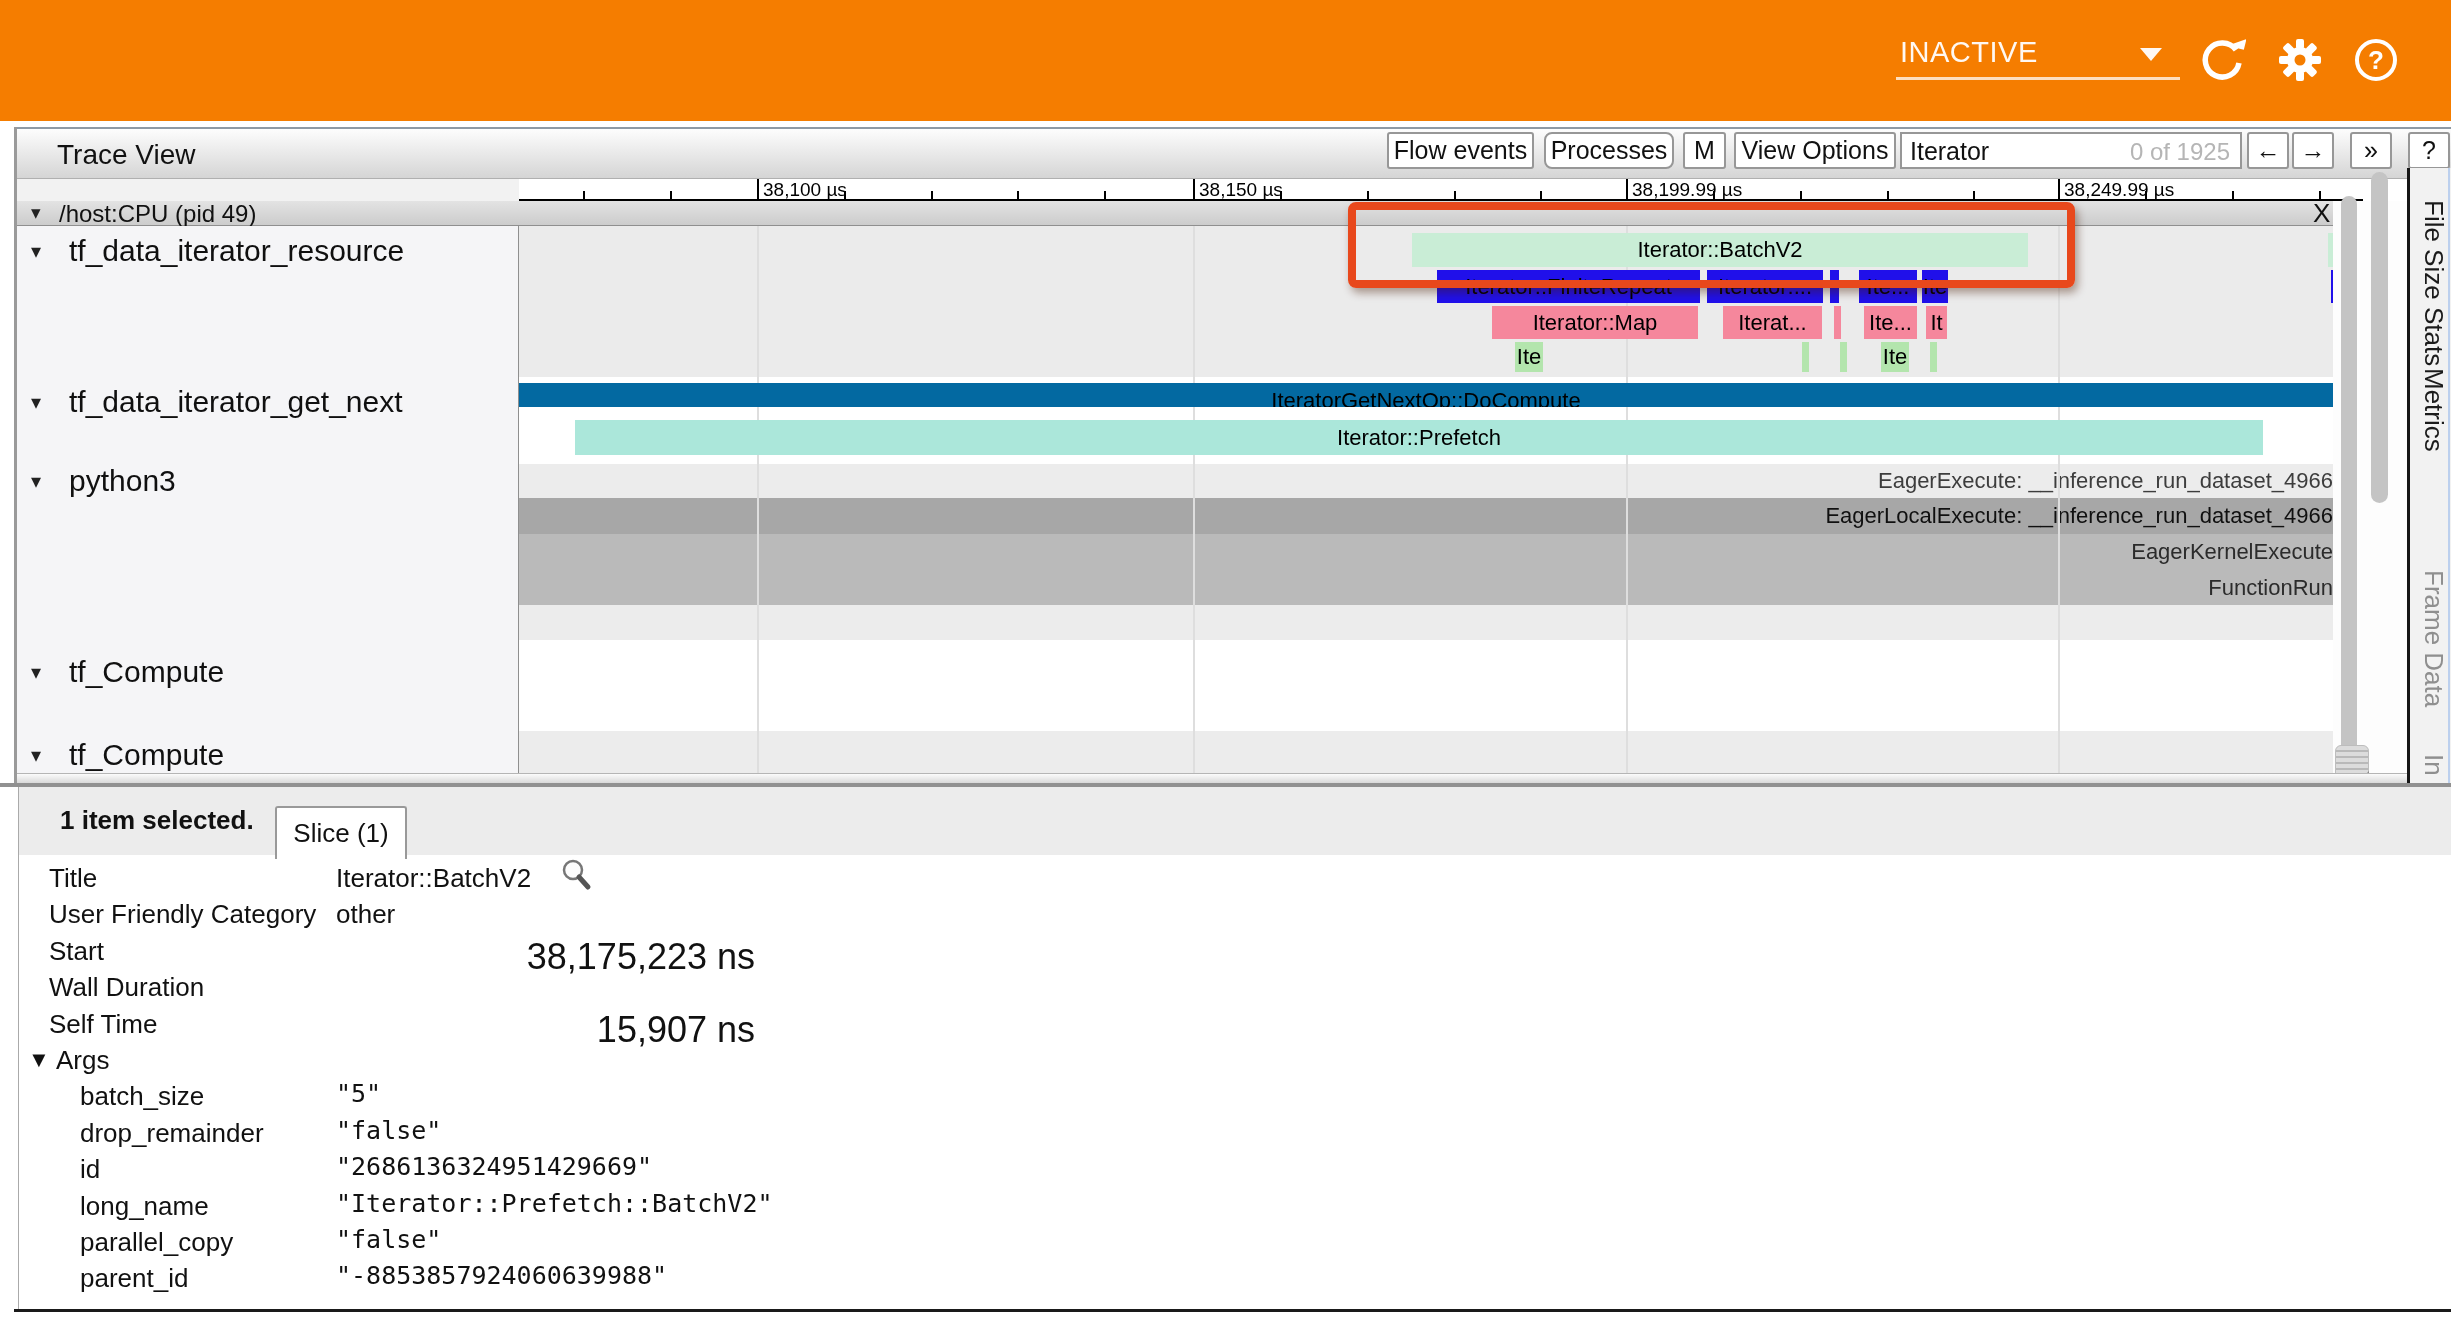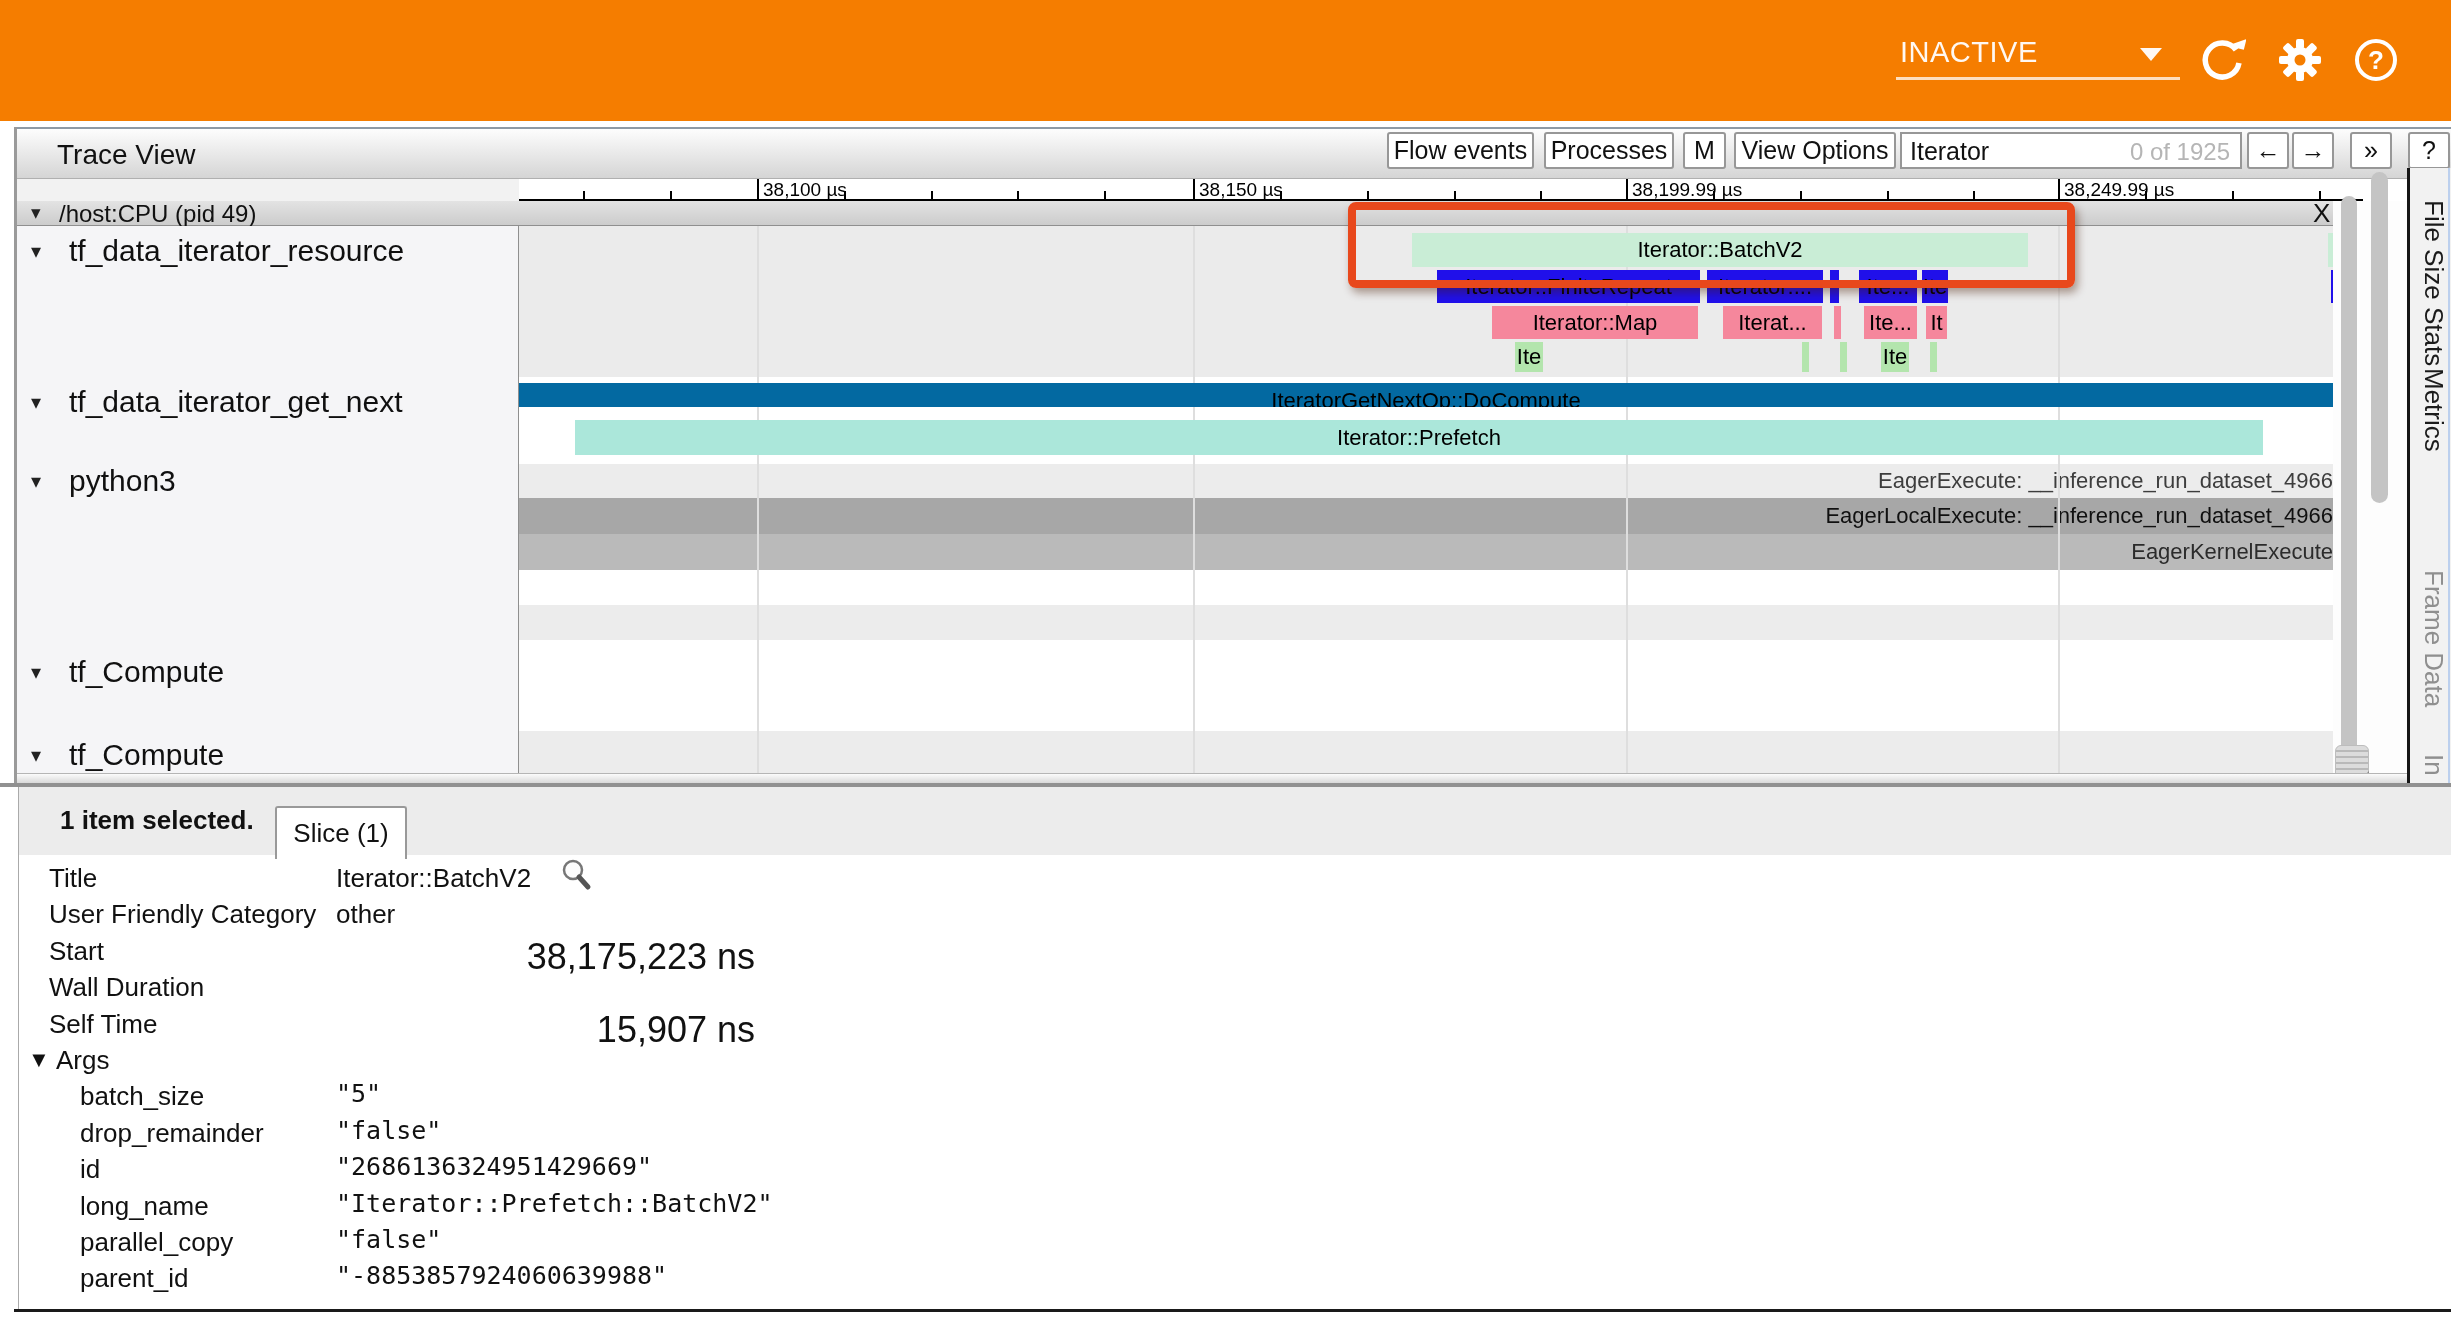--- a/index.html
+++ b/index.html
@@ -139,21 +139,21 @@
       </svg>
     </div>
   </header>
 
   <div class="tv-left-border"></div>
 
   <div class="tv-toolbar">
     <span class="tv-title">Trace View</span>
     <div id="tv-buttons">
         <div class="tv-btn" style="left: 1370px; width: 147px;">Flow events</div>
-        <div class="tv-btn" style="left: 1527px; width: 130px;">Processes</div>
+        <div class="tv-btn" style="left: 1527px; width: 130px; border-radius: 8px;">Processes</div>
         <div class="tv-btn" style="left: 1666px; width: 43px;">M</div>
         <div class="tv-btn" style="left: 1717px; width: 162px;">View Options</div>
       </div>
     <div class="search" id="search-box" style="left: 1883px; width: 342px;">
       <span class="val">Iterator</span>
       <span class="cnt">0 of 1925</span>
     </div>
     <div id="nav-buttons">
         <div class="tv-btn" style="left: 2230px; width: 42px;">←</div>
         <div class="tv-btn" style="left: 2275px; width: 42px;">→</div>
@@ -218,20 +218,21 @@
         <div class="tri">▾</div>
         <div class="lbl">tf_Compute</div>
       </div>
     </div>
 
   <div class="pane" id="pane">
       <div class="abs" style="left: 0px; top: 0px; width: 1814px; height: 151px; background: rgb(235, 235, 235);"></div>
       <div class="band" style="top: 238px; height: 34px; line-height: 34px; background: rgb(236, 236, 236); color: rgb(61, 61, 61);">EagerExecute: __inference_run_dataset_4966</div>
       <div class="band" style="top: 272px; height: 36px; line-height: 36px; background: rgb(167, 167, 167); color: rgb(16, 16, 16);">EagerLocalExecute: __inference_run_dataset_4966</div>
       <div class="band" style="top: 308px; height: 36px; line-height: 36px; background: rgb(186, 186, 186); color: rgb(43, 43, 43);">EagerKernelExecute</div>
+      <div class="band" style="top: 344px; height: 35px; line-height: 35px; background: rgb(186, 186, 186); color: rgb(43, 43, 43);">FunctionRun</div>
       <div class="band" style="top: 379px; height: 35px; line-height: 35px; background: rgb(236, 236, 236); color: rgb(43, 43, 43);"></div>
       <div class="band" style="top: 505px; height: 42px; line-height: 42px; background: rgb(236, 236, 236); color: rgb(43, 43, 43);"></div>
       <div class="grid" style="left: 238px;"></div>
       <div class="grid" style="left: 674px;"></div>
       <div class="grid" style="left: 1107px;"></div>
       <div class="grid" style="left: 1539px;"></div>
       <div class="evt" style="left: 893px; top: 7px; width: 616px; height: 34px; line-height: 34px; background: rgb(201, 237, 214);">Iterator::BatchV2</div>
       <div class="evt" style="left: 1809px; top: 7px; width: 5px; height: 34px; line-height: 34px; background: rgb(201, 237, 214);"></div>
       <div class="evt" style="left: 918px; top: 44px; width: 263px; height: 33px; line-height: 33px; background: rgb(32, 16, 234);">Iterator::FiniteRepeat</div>
       <div class="evt" style="left: 1188px; top: 44px; width: 116px; height: 33px; line-height: 33px; background: rgb(32, 16, 234);">Iterator:...</div>

